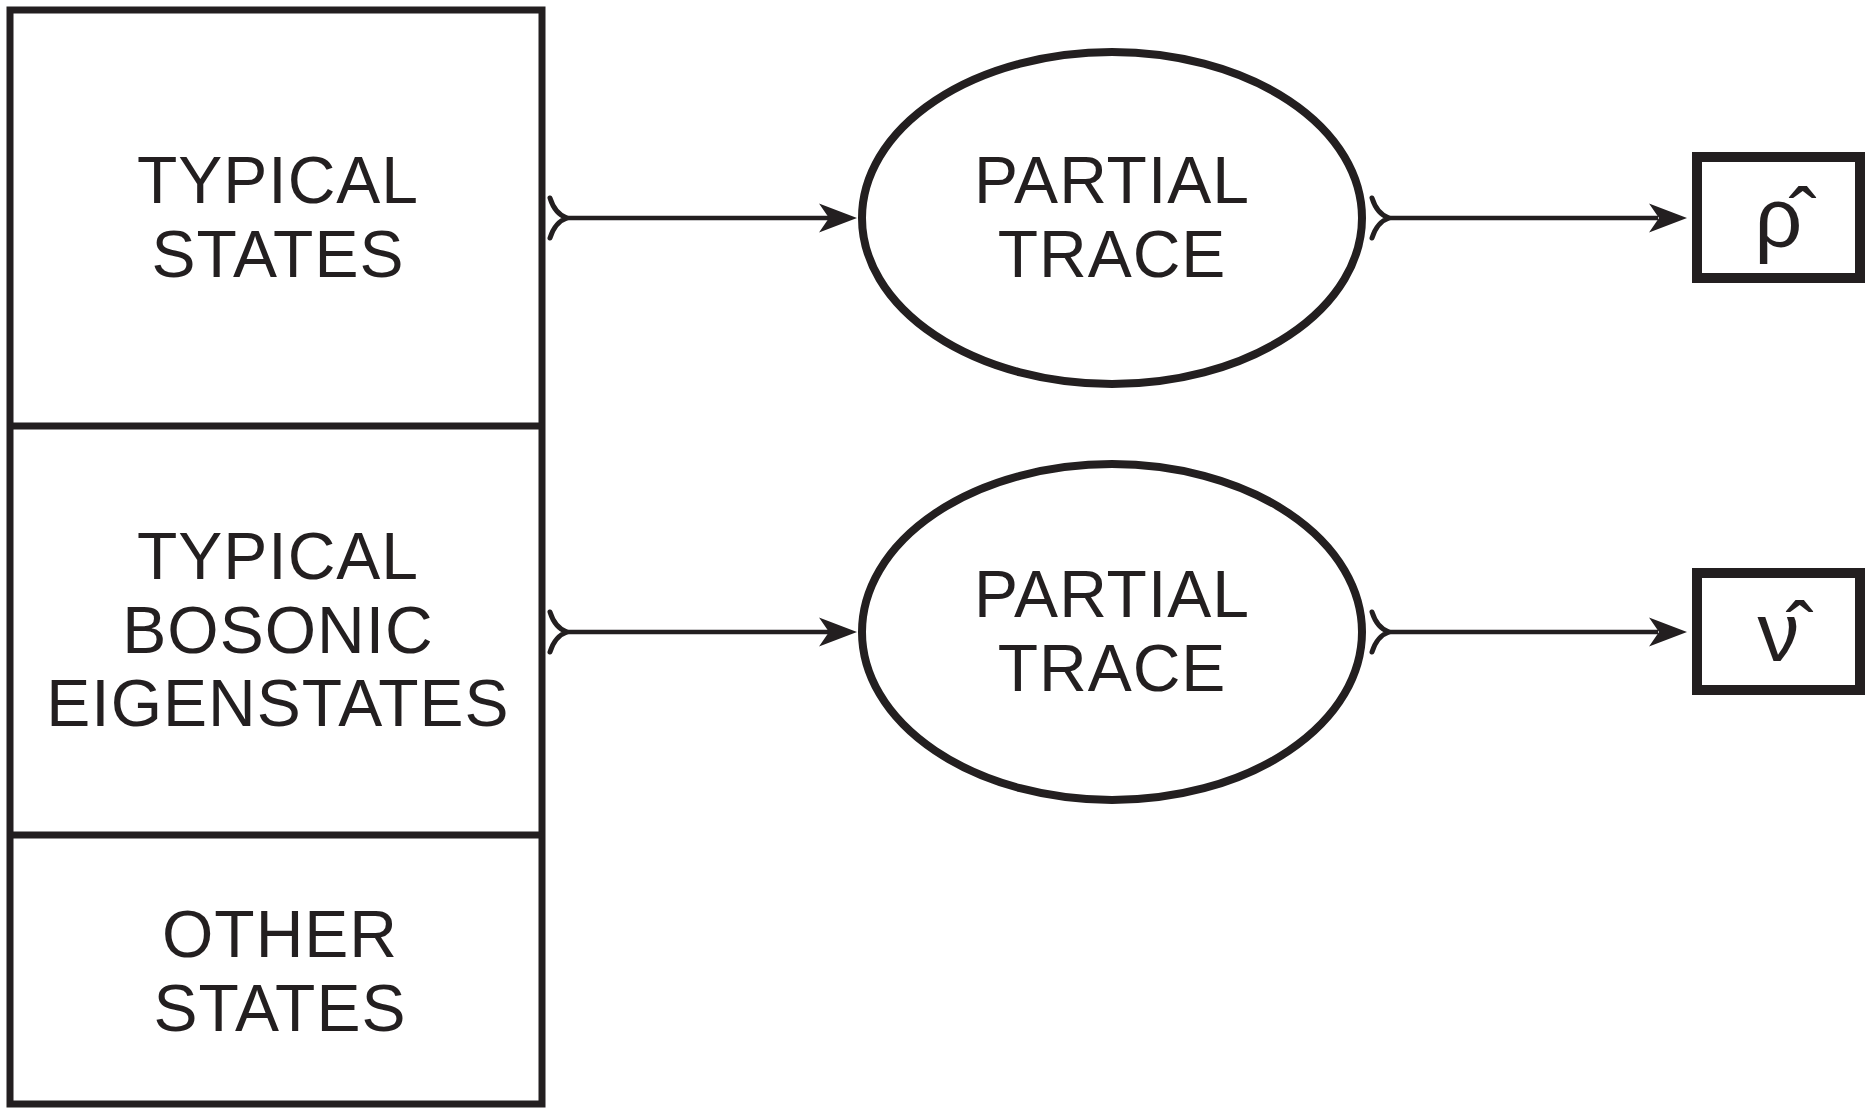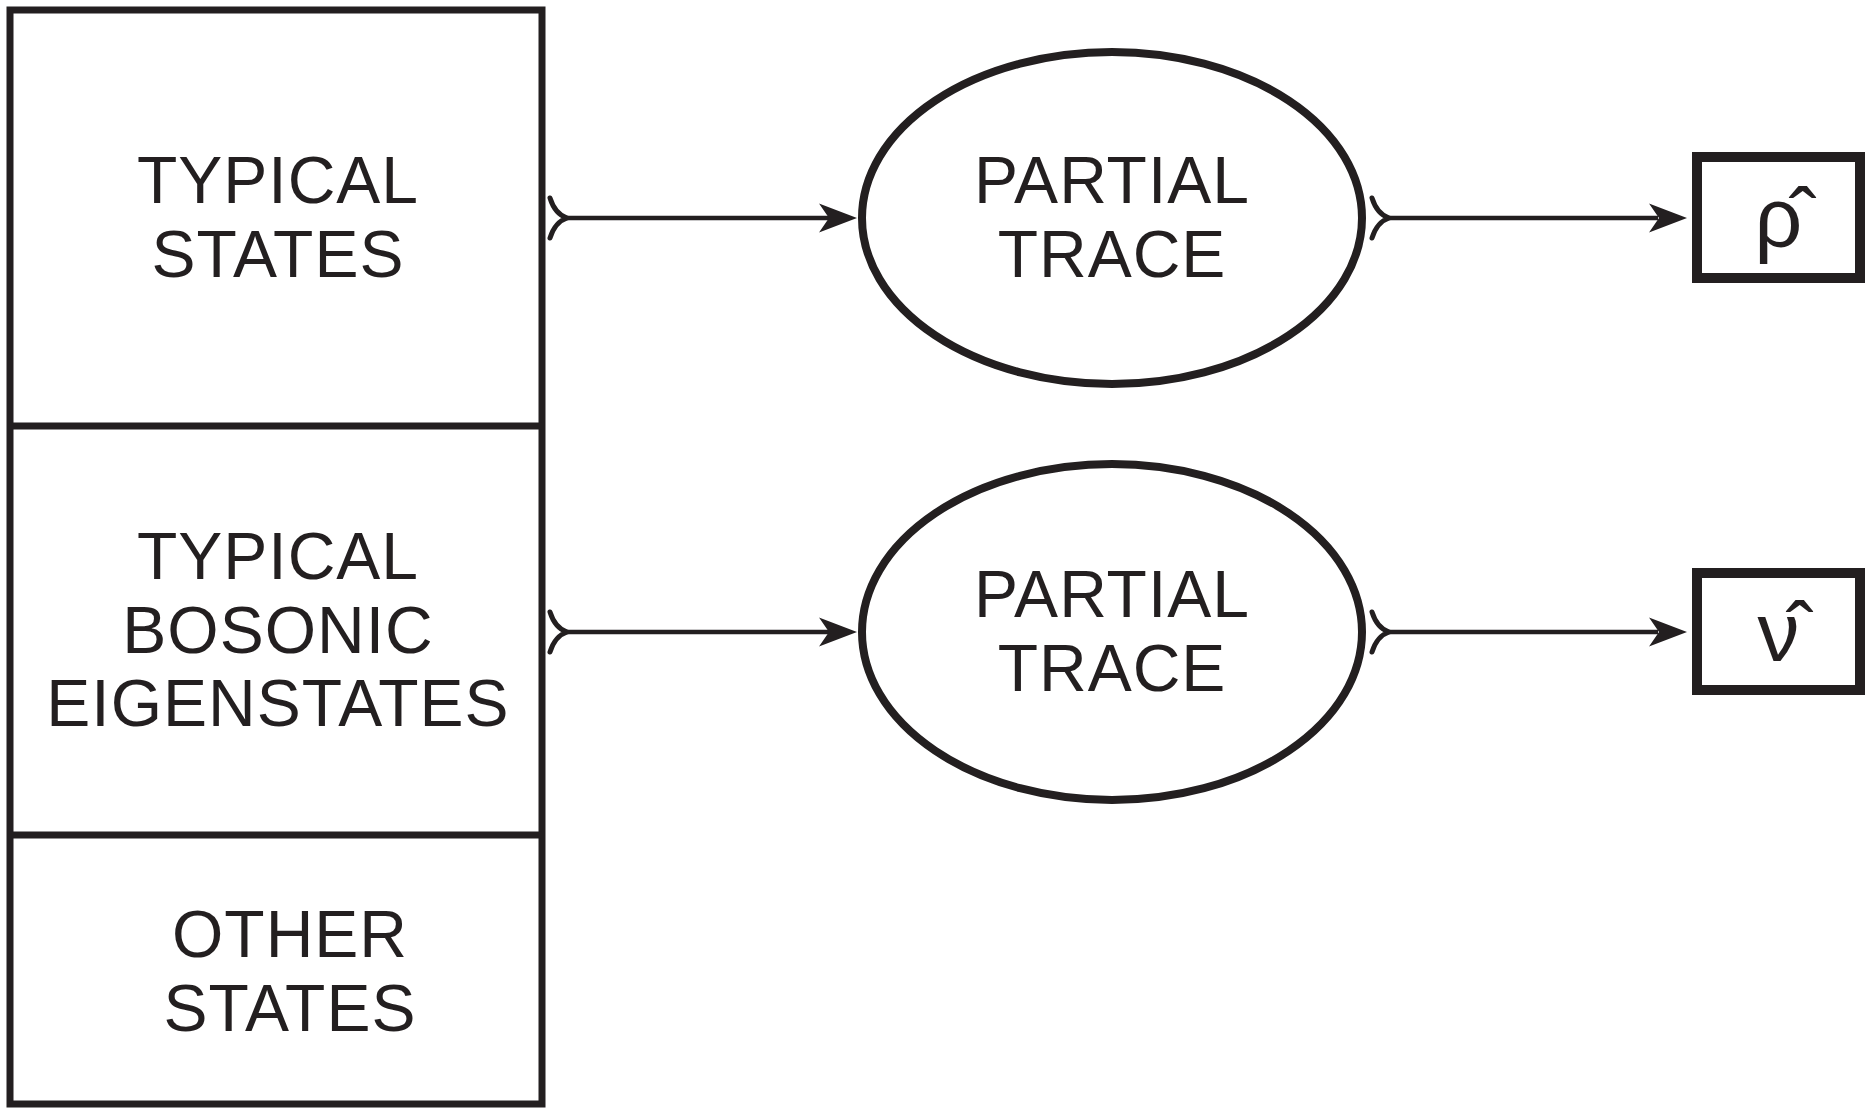--- a/index.html
+++ b/index.html
@@ -41,21 +41,21 @@
     align-items: center;
     justify-content: center;
     text-align: center;
     font-size: 84px;
     line-height: 1;
     color: #231f20;
   }
   
   .sec1 { left: 10px;   top: 10px;  width: 536px; height: 416px; }
   .sec2 { left: 10px;   top: 426px; width: 536px; height: 409px; }
-  .sec3 { left: 22px;   top: 835px; width: 536px; height: 273px; }
+  .sec3 { left: 12px;   top: 835px; width: 536px; height: 273px; }
   
   .pt1  { left: 862px;  top: 52px;  width: 500px; height: 332px; }
   .pt2  { left: 862px;  top: 464px; width: 500px; height: 336px; }
   
   .out1 { left: 1692px; top: 152px; width: 173px; height: 131px; }
   .out2 { left: 1692px; top: 568px; width: 173px; height: 127px; }
 </style>
 </head>
 <body>
 

